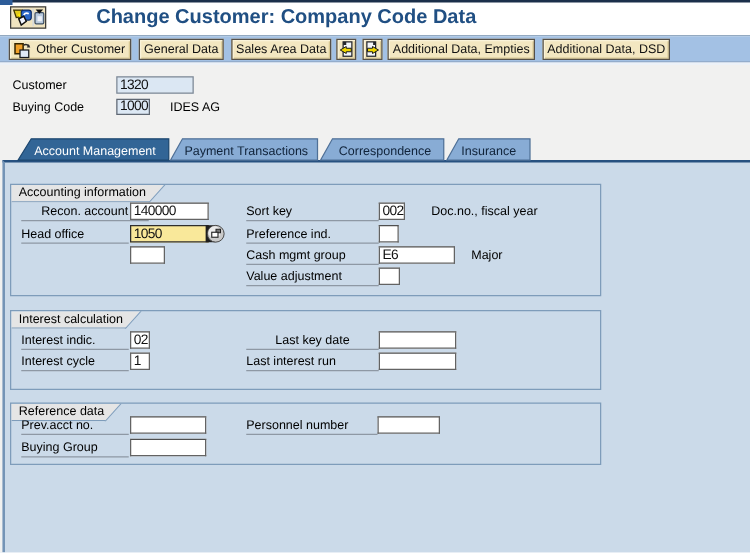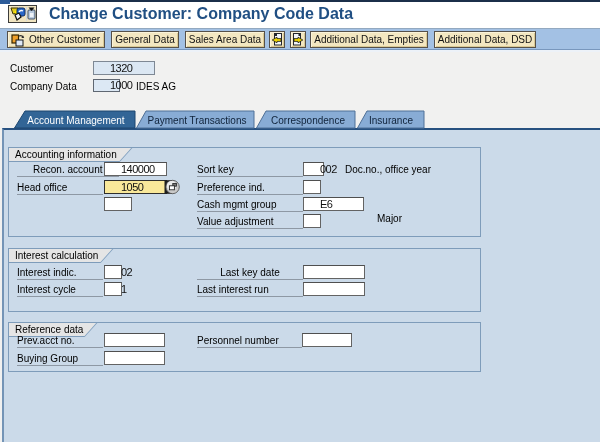--- a/index.html
+++ b/index.html
@@ -3,21 +3,21 @@
 <meta charset="utf-8">
 <style>
   html,body{margin:0;padding:0;}
   #page{position:relative;width:600px;height:442px;background:#ffffff;overflow:hidden;
     font-family:"Liberation Sans",sans-serif;}
   .abs{position:absolute;}
   .lbl{font-size:10px;color:#000;line-height:13px;white-space:nowrap;}
   .ulab{border-bottom:1px solid #8e98a4;}
   .fld{position:absolute;background:#fff;border:1px solid #636363;border-top-color:#4f4f4f;
     font-family:"Liberation Sans",sans-serif;font-size:11px;letter-spacing:-0.5px;color:#111;
-    line-height:13px;padding-left:16px;box-sizing:border-box;}
+    line-height:13px;padding-left:2px;box-sizing:border-box;}
   .btn{position:absolute;top:31px;height:17px;background:#f3e7c1;border:1px solid #555049;
     box-shadow:inset 1px 1px 0 #faf3d9, inset -1px -1px 0 #d9c994;box-sizing:border-box;
     font-size:10px;color:#111;text-align:center;line-height:15px;white-space:nowrap;}
   .grp{position:absolute;left:8px;width:473px;border:1px solid #7e9cba;box-sizing:border-box;}
   .gtab{position:absolute;left:0;top:0;height:14px;background:#e5e5e5;
     border-bottom:1px solid #7e9cba;
     clip-path:polygon(0 0,100% 0,calc(100% - 12px) 100%,0 100%);
     font-size:10px;line-height:13px;padding-left:6px;box-sizing:border-box;white-space:nowrap;}
   .gdiag{position:absolute;top:0;width:1px;height:14px;background:#7e9cba;transform:skewX(-42deg);}
 </style>
@@ -34,21 +34,21 @@
     <path d="M1,2 L8,2 L9,7 L3,8 Z" fill="#e3cb1d" stroke="#3a3000" stroke-width="1"></path>
     <path d="M4,6 L8,3 L7,9 Z" fill="#ffe900"></path>
     <rect x="7" y="2" width="8" height="8" rx="2" fill="#2a68c8" stroke="#0c2c66" stroke-width="1"></rect>
     <path d="M9,6 a3,3 0 0 1 4,-1" fill="none" stroke="#fff" stroke-width="1.4"></path>
     <path d="M5,9 L9,7 L11,11 L7,14 Z" fill="#f0f4ff" stroke="#101010" stroke-width="1.2"></path>
     <rect x="18" y="4" width="7" height="9" rx="1" fill="#b9cade" stroke="#3f5166" stroke-width="1"></rect>
     <path d="M18.5,1.5 L24.5,1.5 L21.5,5 Z" fill="#101010"></path>
     <rect x="20" y="7" width="3.5" height="4" fill="#eef2f8"></rect>
   </svg>
 
-  <div class="abs" style="left:49px;top:5px;width:360px;font-size:16px;font-weight:bold;color:#204f83;">Change Customer: Company Code Data</div>
+  <div class="abs" style="left:49px;top:5px;width:360px;font-size:16px;font-weight:bold;color:#204f83;text-align:center;">Change Customer: Company Code Data</div>
 
   <div class="abs" style="left:0;top:28px;width:600px;height:1px;background:#93a9c0;"></div>
   <div class="abs" style="left:0;top:29px;width:600px;height:20px;background:#a3c1e4;"></div>
   <div class="abs" style="left:0;top:49px;width:600px;height:1px;background:#7897bd;"></div>
   <div class="abs" style="left:0;top:50px;width:600px;height:2px;background:#edf2f8;"></div>
 
   <div class="abs" style="left:0;top:52px;width:600px;height:390px;background:#f1f1f0;"></div>
 
   <div class="btn" style="left:7px;width:98px;text-align:left;padding-left:21px;box-sizing:border-box;">Other Customer</div>
   <svg class="abs" style="left:11px;top:33px;" width="14" height="14" viewBox="0 0 14 14">
@@ -69,21 +69,21 @@
   <svg class="abs" style="left:290px;top:31px;" width="16" height="17" viewBox="0 0 16 17">
     <rect x="3.5" y="2.5" width="7" height="11.5" fill="#f2f5f9" stroke="#23262b" stroke-width="1"></rect>
     <rect x="8.5" y="2.5" width="2" height="2.5" fill="#23262b"></rect>
     <path d="M8,6.2 L8,7.6 L4,7.6 L4,10.4 L8,10.4 L8,11.8 L12.8,9 Z" fill="#eed600" stroke="#1a1a1a" stroke-width="0.8"></path>
   </svg>
   <div class="btn" style="left:434px;width:102px;">Additional Data, DSD</div>
   <div class="btn" style="left:310px;width:118px;">Additional Data, Empties</div>
 
   <div class="abs lbl" style="left:10px;top:62px;">Customer</div>
   <div class="fld" style="left:93px;top:61px;width:62px;height:14px;background:#dbe7f3;border-color:#7e8894;line-height:12px;">1320</div>
-  <div class="abs lbl" style="left:10px;top:80px;">Company Data</div>
+  <div class="abs lbl" style="left:10px;top:80px;">Buying Code</div>
   <div class="fld" style="left:93px;top:79px;width:27px;height:13px;background:#dce8f4;border-color:#5f6772;line-height:11px;">1000</div>
   <div class="abs lbl" style="left:136px;top:80px;">IDES AG</div>
 
   <div class="abs" style="left:2px;top:128px;width:598px;height:314px;background:#cbdae9;
       border-top:2px solid #275180;border-left:2px solid #7494b6;box-sizing:border-box;"></div>
 
   <svg class="abs" style="left:0;top:109px;" width="600" height="20" viewBox="0 0 600 20">
     <path d="M14.5,19 L25,2 L135,2 L135,19 Z" fill="#326596" stroke="#1d476f" stroke-width="1"></path>
     <path d="M136.5,19 L146,2 L254,2 L254,19 Z" fill="#88acd5" stroke="#4f7097" stroke-width="1"></path>
     <path d="M256.5,19 L266,2 L355,2 L355,19 Z" fill="#88acd5" stroke="#4f7097" stroke-width="1"></path>
@@ -106,26 +106,26 @@
     <rect x="0.5" y="1.2" width="8" height="13.6" fill="#1e1e1e"></rect>
     <circle cx="8.6" cy="8" r="6.7" fill="#c9c9c9" stroke="#4a4a4a" stroke-width="0.8"></circle>
     <circle cx="7.6" cy="6.8" r="4.8" fill="#ececec"></circle>
     <rect x="8.8" y="4.4" width="3.6" height="2.8" fill="#777777" stroke="#222" stroke-width="0.8"></rect>
     <rect x="5.4" y="6.8" width="5" height="4" fill="#ffffff" stroke="#222" stroke-width="0.9"></rect>
   </svg>
   <div class="fld" style="left:104px;top:197px;width:28px;height:14px;"></div>
 
   <div class="abs lbl ulab" style="left:197px;top:163px;width:106px;">Sort key</div>
   <div class="fld" style="left:303px;top:162px;width:21px;height:14px;">002</div>
-  <div class="abs lbl" style="left:345px;top:163px;">Doc.no., office year</div>
+  <div class="abs lbl" style="left:345px;top:163px;">Doc.no., fiscal year</div>
   <div class="abs lbl ulab" style="left:197px;top:181px;width:106px;">Preference ind.</div>
   <div class="fld" style="left:303px;top:180px;width:16px;height:14px;"></div>
   <div class="abs lbl ulab" style="left:197px;top:198px;width:106px;">Cash mgmt group</div>
   <div class="fld" style="left:303px;top:197px;width:61px;height:14px;">E6</div>
-  <div class="abs lbl" style="left:377px;top:198px;margin-top:14px;">Major</div>
+  <div class="abs lbl" style="left:377px;top:198px;">Major</div>
   <div class="abs lbl ulab" style="left:197px;top:215px;width:106px;">Value adjustment</div>
   <div class="fld" style="left:303px;top:214px;width:17px;height:14px;"></div>
 
   <div class="grp" style="top:248px;height:64px;padding-left:16px;">
     <div class="gtab" style="width:103px;">Interest calculation</div>
     <div class="gdiag" style="left:97px;"></div>
   </div>
   <div class="abs lbl ulab" style="left:17px;top:266px;width:86px;">Interest indic.</div>
   <div class="fld" style="left:104px;top:265px;width:16px;height:14px;">02</div>
   <div class="abs lbl ulab" style="left:17px;top:283px;width:86px;">Interest cycle</div>

